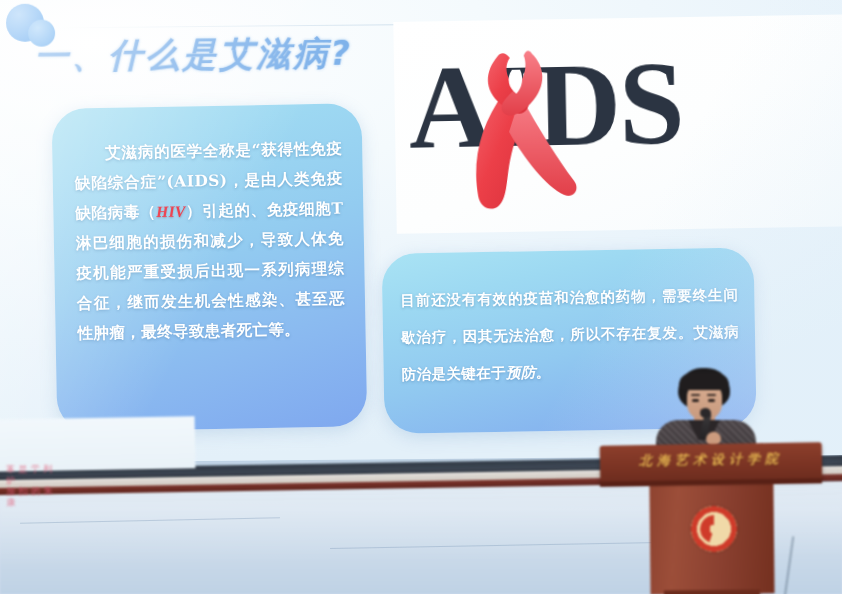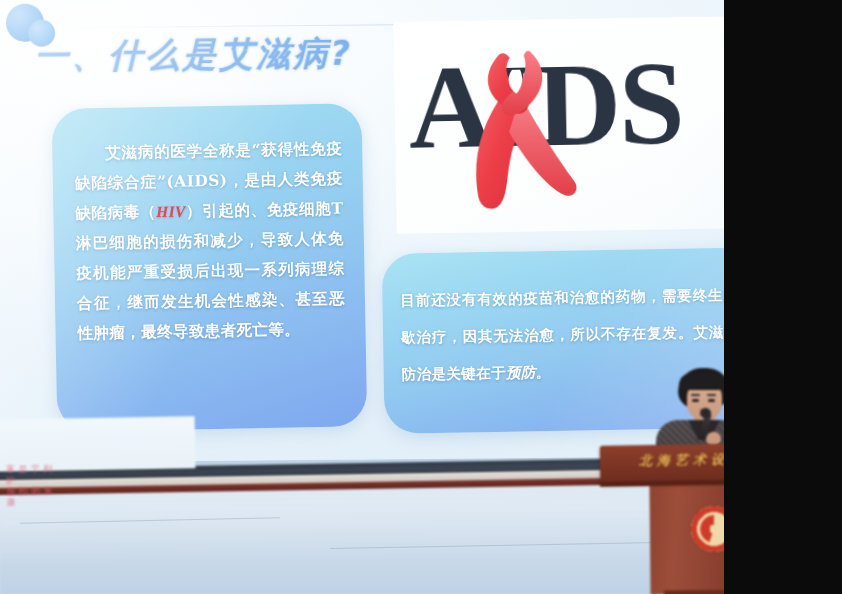--- a/index.html
+++ b/index.html
@@ -1,21 +1,21 @@
 <!DOCTYPE html>
 <html><head>
 <meta charset="utf-8">
 <title>AIDS Lecture Projection</title>
 <style>
   html,body{margin:0;padding:0;background:#0b0b0b;}
   body{font-family:"Liberation Sans",sans-serif;}
 
   #scene{
     position:relative;
-    width:724px;height:594px;
+    width:842px;height:594px;
     overflow:hidden;
     background:#cfdced;
   }
 
   
   .floor{
     position:absolute;left:0;top:430px;width:842px;height:164px;
     background:
       linear-gradient(180deg,#b9cfe4 0%,#c6d8e9 18%,#d2e0ee 48%,#c9d9e9 78%,#bfd2e5 100%);
   }

